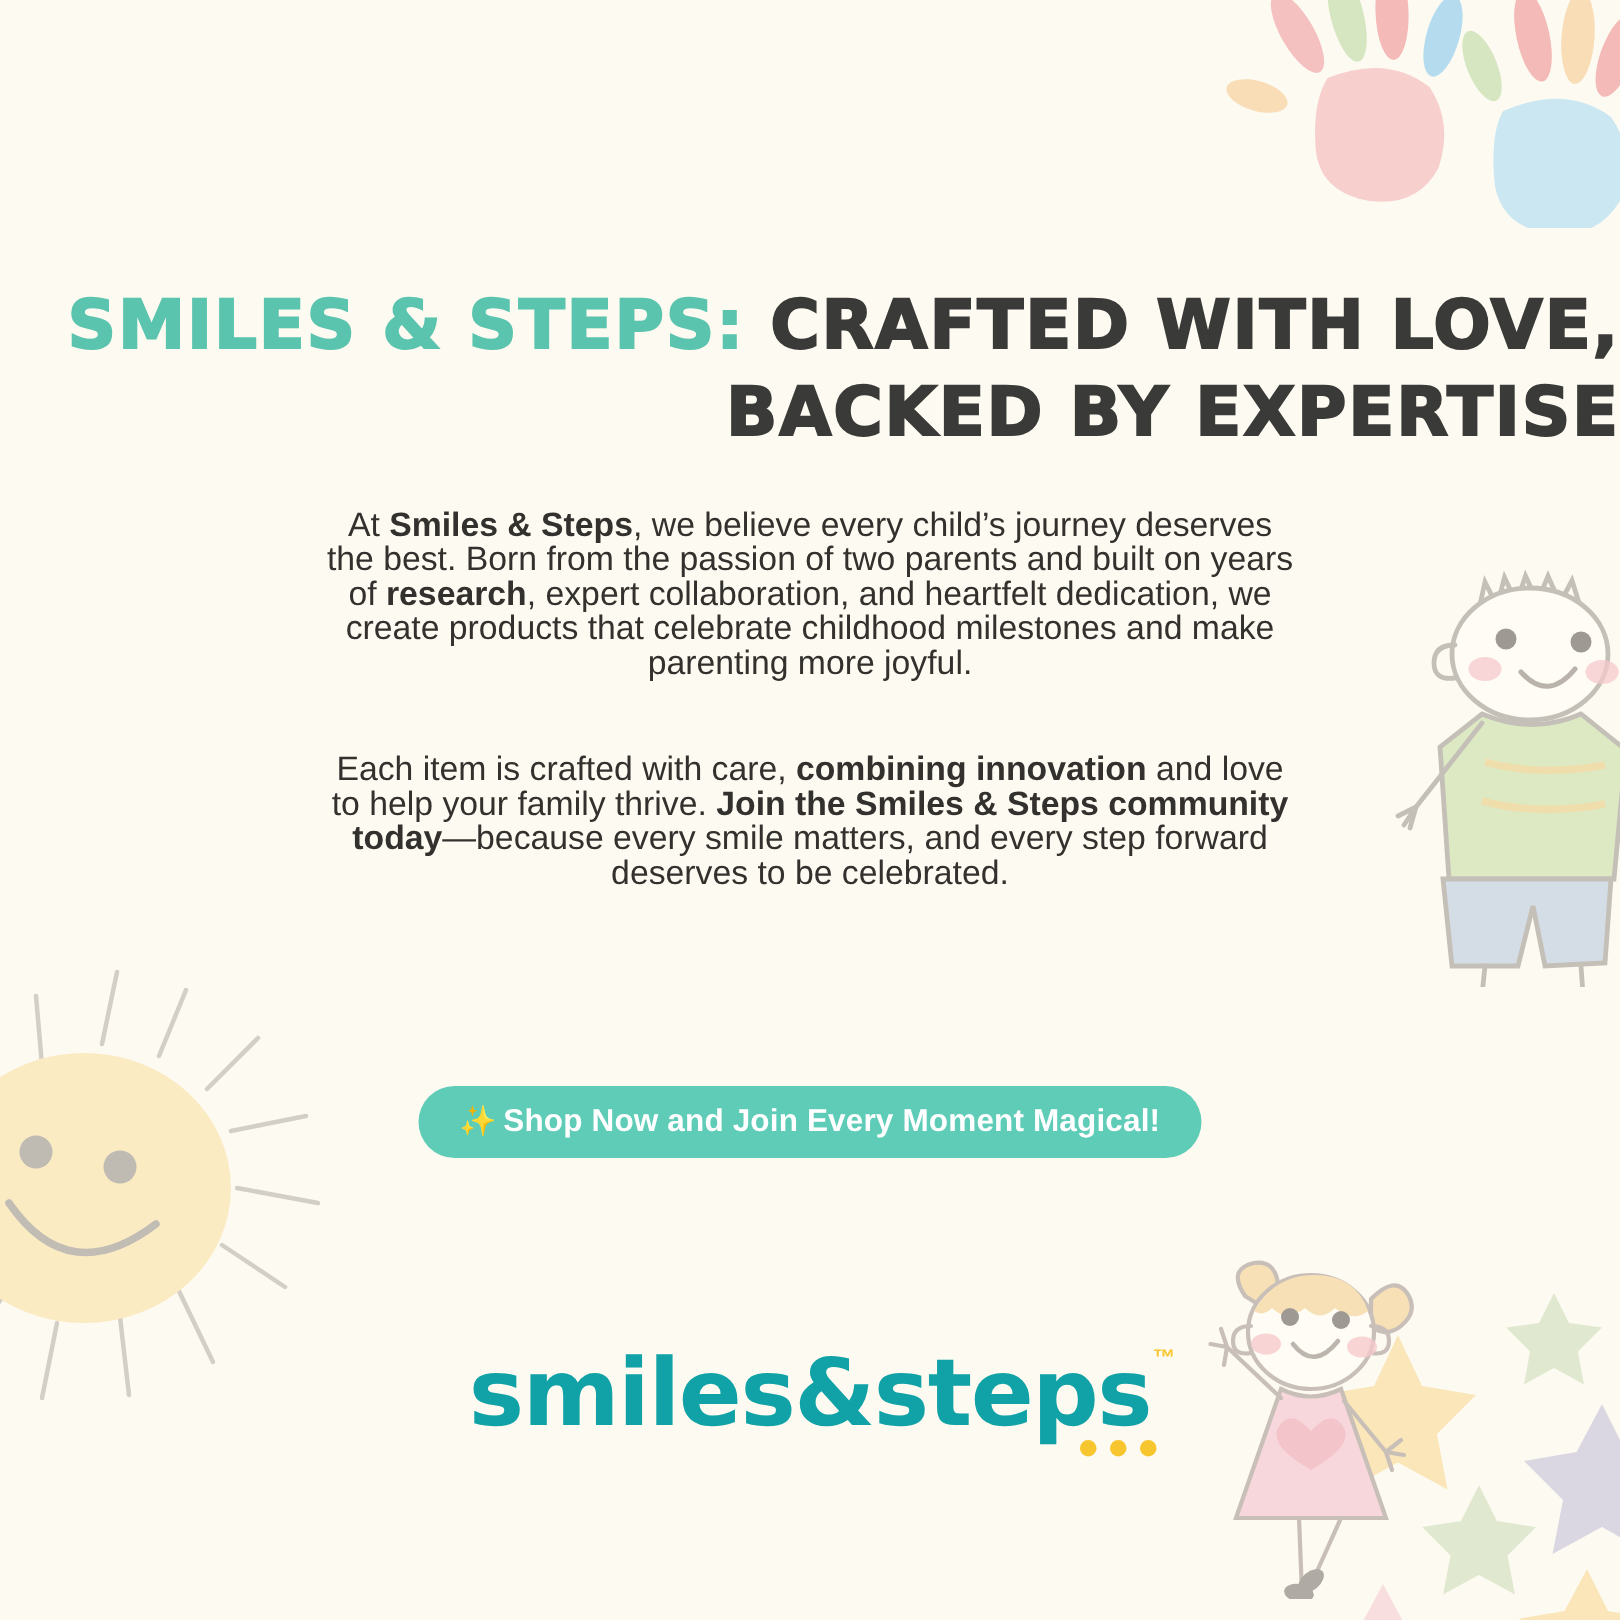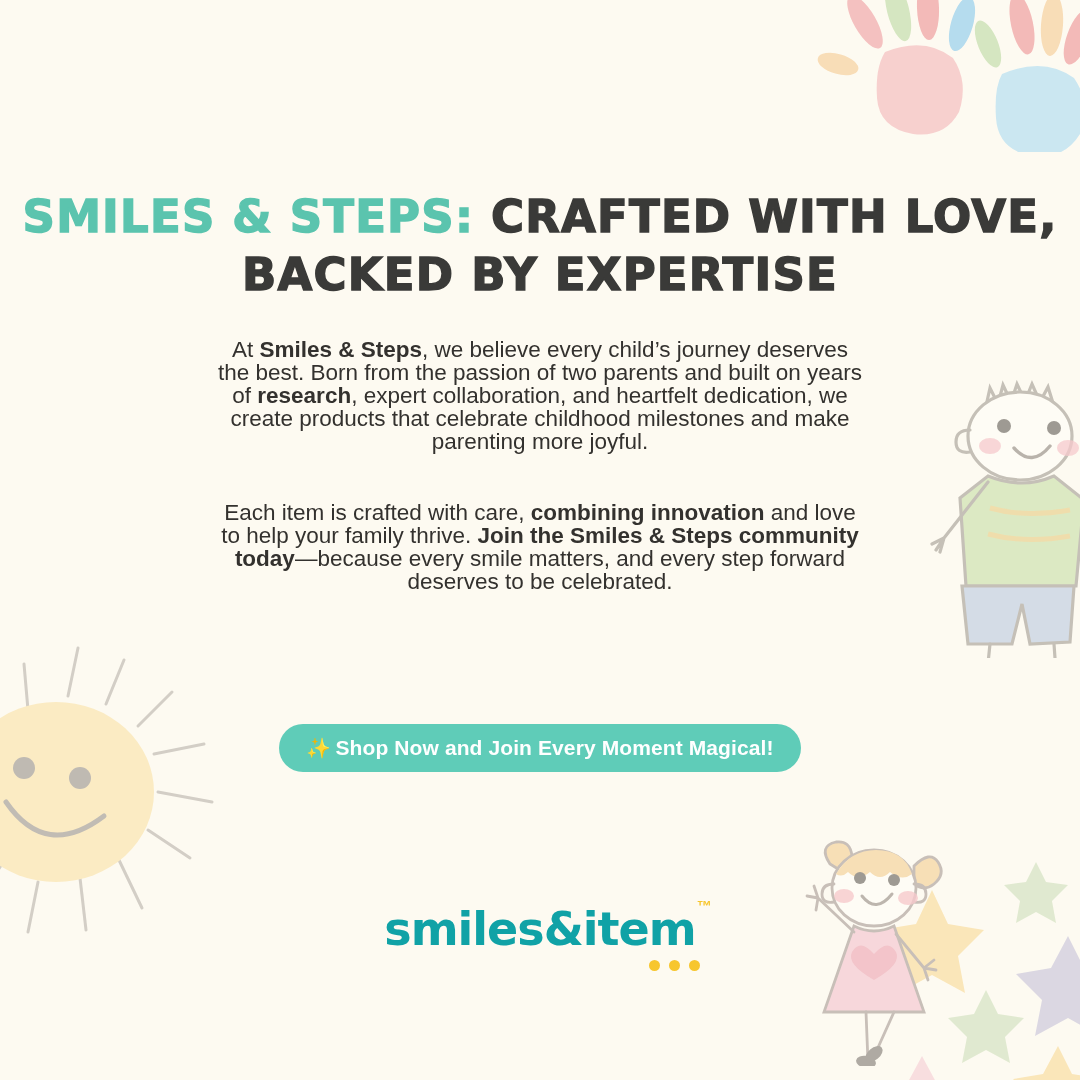--- a/index.html
+++ b/index.html
@@ -15,21 +15,21 @@
   
   .deco{position:absolute;pointer-events:none;}
   #deco-layer{position:absolute;inset:0;z-index:1;}
 
   
   #content{position:absolute;inset:0;z-index:5;}
 
   .headline{
     position:absolute;
     top:158px;left:0;right:0;
-    text-align:center;
+    text-align:right;
     font-family:"DejaVu Sans", sans-serif;
     font-weight:700;
     font-size:45px;
     line-height:58px;
     letter-spacing:1.2px;
     color:#3A3A38;
     text-transform:uppercase;
     -webkit-text-stroke:1.4px #3A3A38;
   }
   .headline .brandpart{color:#5BC4AE;-webkit-text-stroke:1.4px #5BC4AE;}
@@ -72,21 +72,21 @@
     position:absolute;
     left:0;right:0;
     top:893px;
     text-align:center;
     height:100px;
   }
   .logo-inner{position:relative;display:inline-block;}
   .logo-text{
     font-family:"DejaVu Sans", sans-serif;
     font-weight:700;
-    font-size:46px;
+    font-size:62px;
     line-height:72px;
     letter-spacing:-1px;
     color:#10A2A6;
   }
   .logo-tm{
     position:absolute;
     right:-16px;top:4px;
     font-size:15px;font-weight:700;color:#F7C62E;
     font-family:"Liberation Sans",sans-serif;
   }
@@ -238,21 +238,21 @@
 
     <div class="cta-wrap">
       <button class="cta">
         <span class="spark">✨</span>
           <span>Shop Now and Join Every Moment Magical!</span>
       </button>
     </div>
 
     <div class="logo">
       <div class="logo-inner">
-        <span class="logo-text">smiles</span><span class="logo-text amp">&amp;</span><span class="logo-text">item</span>
+        <span class="logo-text">smiles</span><span class="logo-text amp">&amp;</span><span class="logo-text">steps</span>
         <span class="logo-tm">™</span>
         <span class="logo-dots">
             <i></i>
             <i></i>
             <i></i>
           </span>
       </div>
     </div>
 
   </div>

